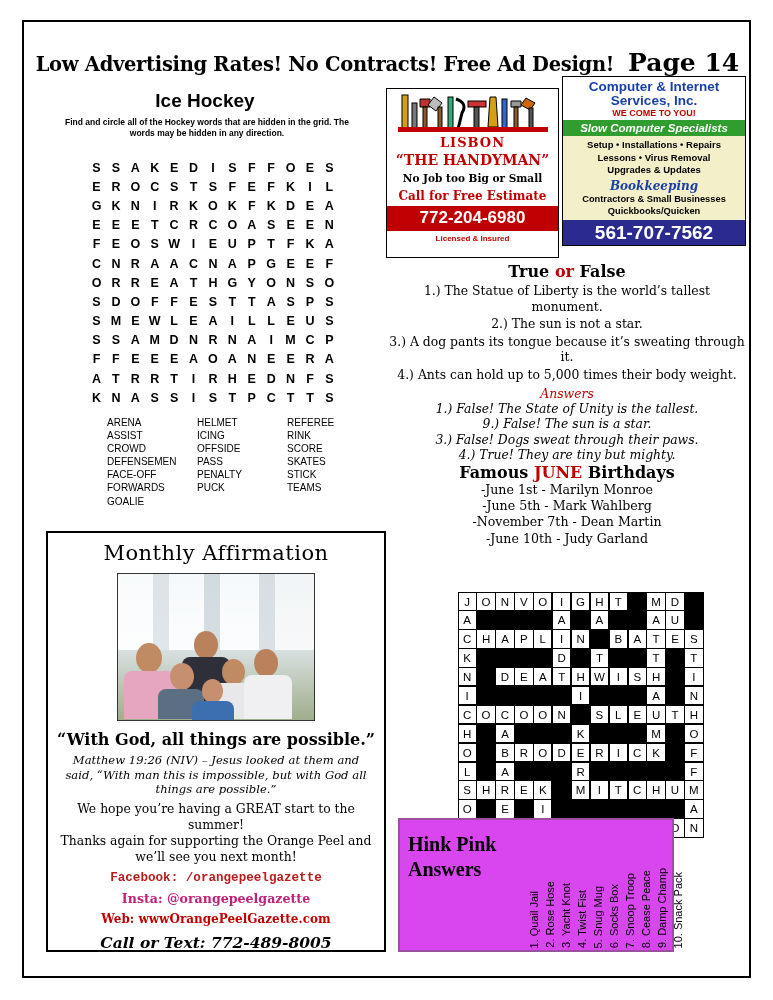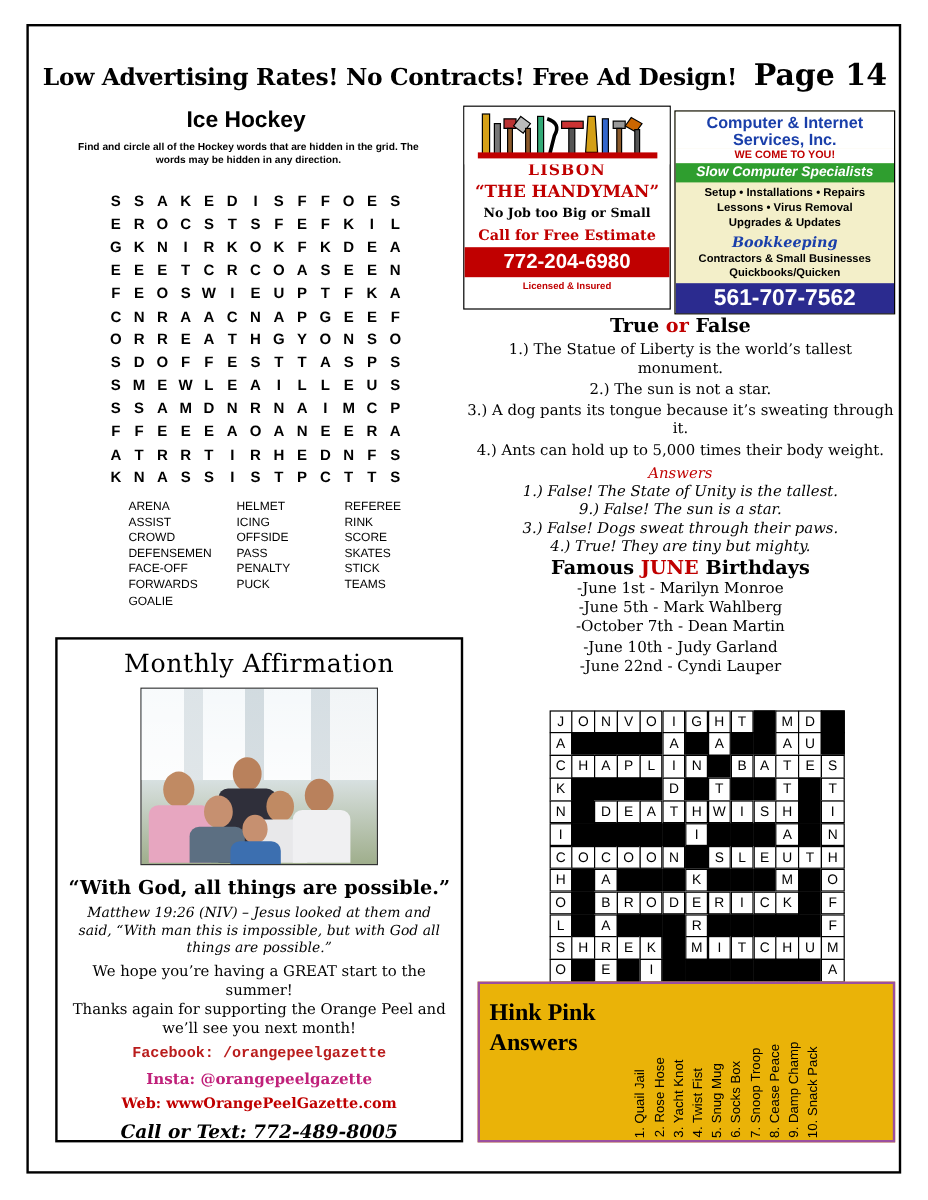--- a/index.html
+++ b/index.html
@@ -162,21 +162,21 @@
   .handy-lic {
     text-align: center;
     font-size: 8px;
     color: #c00000;
     font-weight: bold;
     margin-top: 3px;
   }
   
   .ad-computer {
     position: absolute;
-    left: 562px; top: 92px;
+    left: 562px; top: 76px;
     width: 184px; height: 170px;
     border: 1.5px solid #000;
     background: #f3efc9;
     box-sizing: border-box;
     overflow: hidden;
   }
   .comp-title {
     background: #fff;
     text-align: center;
     font-family: "Liberation Sans", sans-serif;
@@ -373,24 +373,24 @@
     font-family: "DejaVu Serif", serif;
     font-weight: bold;
     font-style: italic;
     font-size: 15.5px;
     margin-top: 7px;
   }
   
   .hink {
     position: absolute;
     left: 398px; top: 818px;
-    width: 348px; height: 134px;
+    width: 276px; height: 134px;
     border: 2px solid #9b4fa0;
     box-sizing: border-box;
-    background: #eab308;
+    background: #d946ef;
   }
   .hink-title {
     position: absolute;
     left: 8px; top: 12px;
     width: 110px;
     font-family: "Liberation Serif", serif;
     font-weight: bold;
     font-size: 20px;
     line-height: 25px;
   }
@@ -714,23 +714,22 @@
       </div>
   </div>
 
   <div class="bd">
     <div class="bd-title">
       <span>Famous </span><span class="june">JUNE</span><span> Birthdays</span>
     </div>
     <div id="bd-list">
         <div class="bd-item">-June 1st - Marilyn Monroe</div>
         <div class="bd-item">-June 5th - Mark Wahlberg</div>
-        <div class="bd-item">-October 7th - Dean Martin</div>
+        <div class="bd-item">-November 7th - Dean Martin</div>
         <div class="bd-item">-June 10th - Judy Garland</div>
-        <div class="bd-item">-June 22nd - Cyndi Lauper</div>
       </div>
   </div>
 
   <div class="xw" id="crossword">
       <div class="xw-row">
         <div class="xw-cell">J</div>
         <div class="xw-cell">O</div>
         <div class="xw-cell">N</div>
         <div class="xw-cell">V</div>
         <div class="xw-cell">O</div>

